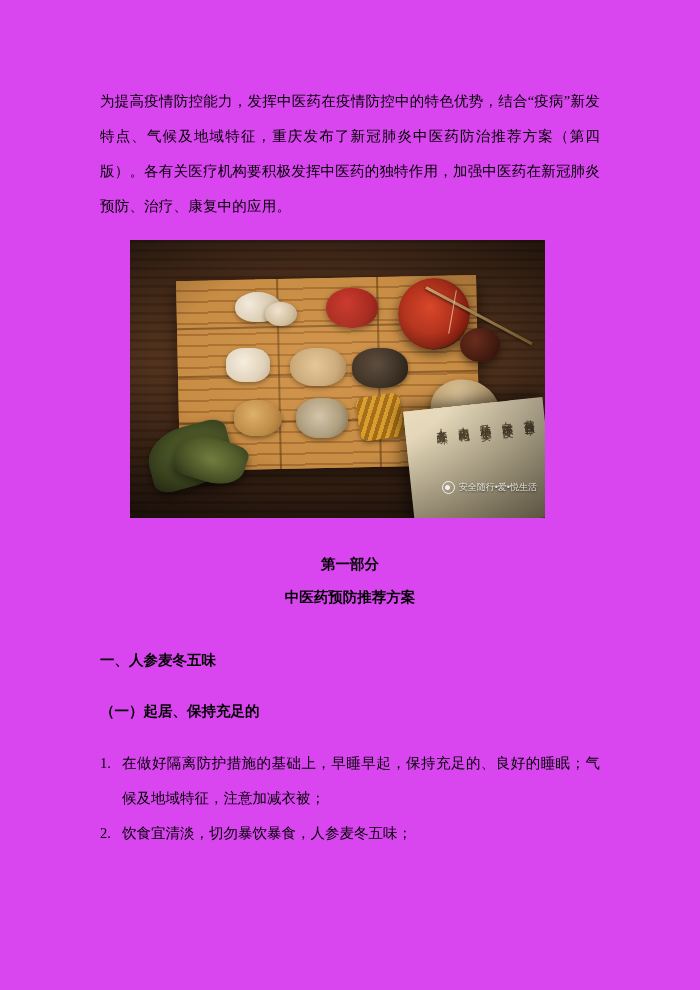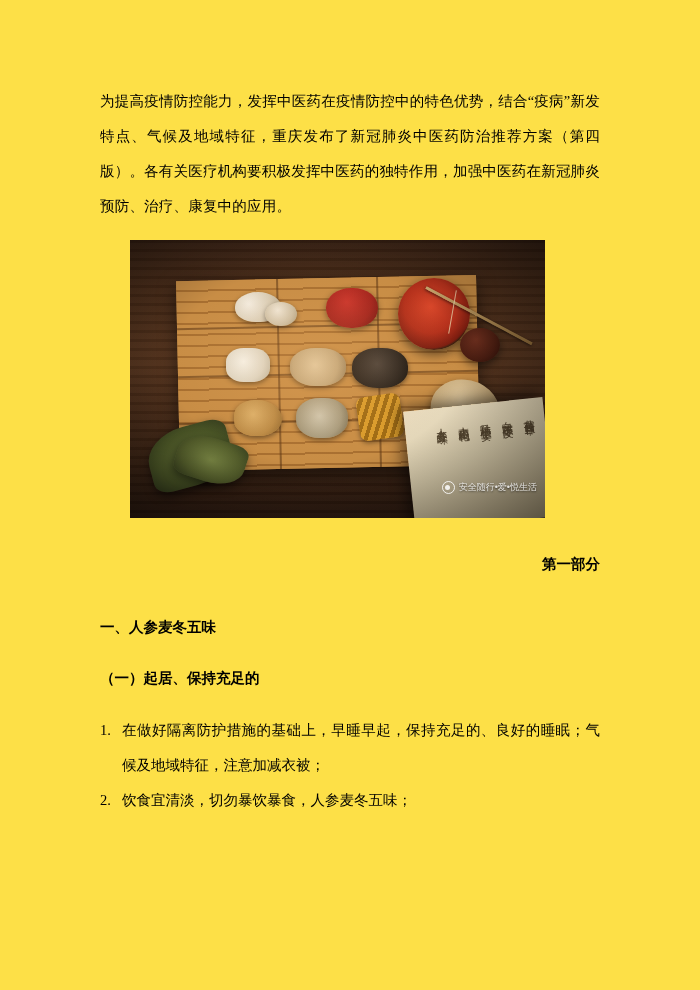--- a/index.html
+++ b/index.html
@@ -13,21 +13,21 @@
     font-family: "Liberation Serif", "DejaVu Serif", serif;
     color: #000000;
     position: relative;
     overflow: hidden;
   }
   .page {
     position: absolute;
     left: 0; top: 0;
     width: 700px;
     height: 990px;
-    background: #fde047;
+    background: #d946ef;
   }
   .content {
     position: absolute;
     left: 100px;
     top: 84px;
     width: 500px;
   }
   .para {
     font-size: 14.5px;
     line-height: 35px;
@@ -213,21 +213,21 @@
     position: relative;
   }
   .watermark .wm-logo:after {
     content:"";
     position:absolute; left:2.5px; top:2.5px;
     width:5px; height:5px; border-radius:50%;
     background: rgba(255,255,255,.85);
   }
 
   .center-head {
-    text-align: right;
+    text-align: center;
     font-weight: bold;
     font-size: 14.5px;
     line-height: 33px;
     margin: 0;
     font-family: Liberation Serif, serif;
   }
   .spacer-lg { height: 30px; }
   .spacer-md { height: 18px; }
   .heading1 {
     font-weight: bold;
@@ -312,20 +312,21 @@
         <div class="watermark">
           <span class="wm-logo"></span>
           <span>安全随行•爱•悦生活</span>
         </div>
       </div>
     </div>
 
     <div class="spacer-lg"></div>
 
     <p class="center-head">第一部分</p>
+    <p class="center-head">中医药预防推荐方案</p>
 
     <div class="spacer-lg"></div>
 
     <p class="heading1">一、人参麦冬五味</p>
 
     <div class="spacer-md"></div>
 
     <p class="heading2">（一）起居、保持充足的</p>
 
     <div class="spacer-md"></div>

